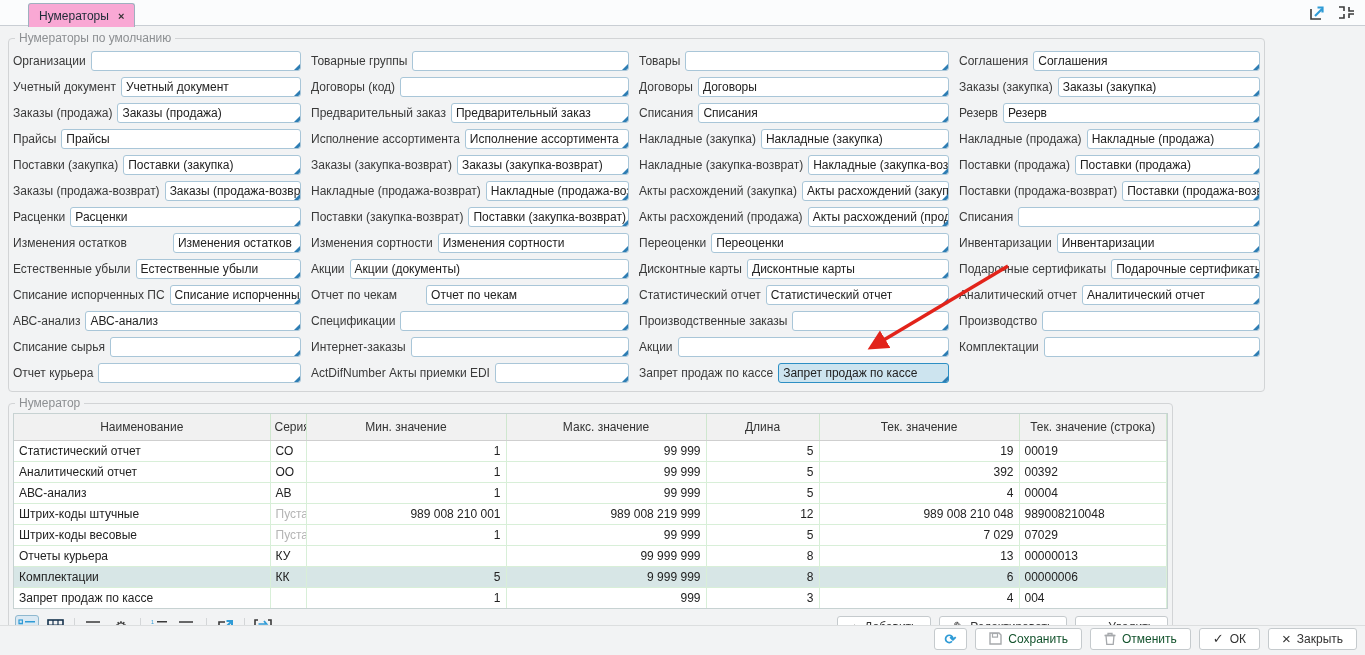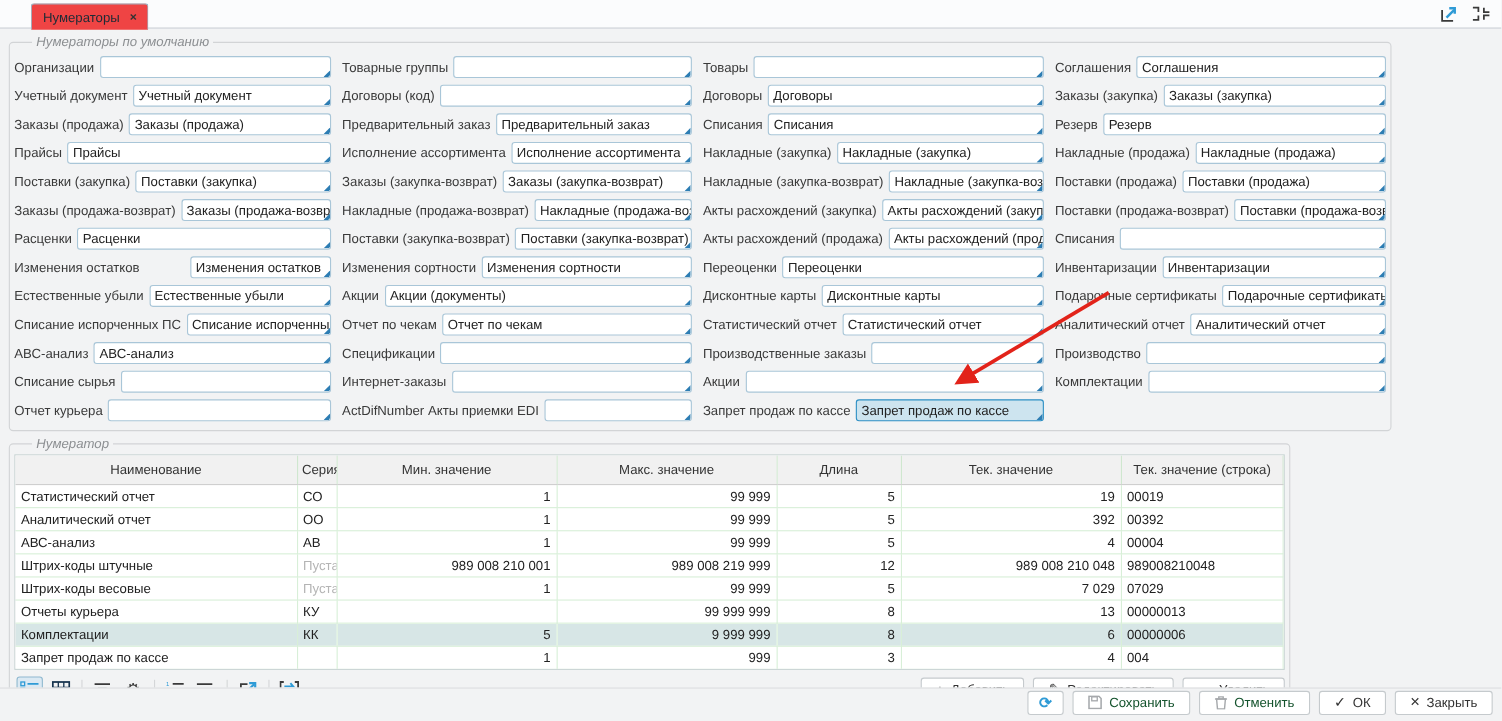--- a/index.html
+++ b/index.html
@@ -12,34 +12,34 @@
     position: relative;
     overflow: hidden;
   }
   
   .tabbar {
     height: 26px; background: #fbfcfd;
     border-bottom: 1px solid #c9ced4; position: relative;
   }
   .tab {
     position: absolute; left: 28px; top: 3px; height: 24px;
-    padding: 0 10px; background: #ef4444;
+    padding: 0 10px; background: #f9a8d4;
     border: 1px solid #9fb0bf; border-bottom: none;
     border-radius: 3px 3px 0 0;
     display: flex; align-items: center; gap: 9px; color: #1d2b36;
   }
   .tab .close { font-size: 11px; font-weight: bold; color: #333; cursor: pointer; }
   .winicons { position: absolute; right: 10px; top: 4px; display: flex; gap: 12px; align-items: center; }
   
   .content { padding: 5px 8px 0 8px; }
   fieldset {
     border: 1px solid #d2d4d6; border-radius: 4px;
     padding: 3px 4px 5px 4px; background: transparent;
   }
-  legend { color: #8c8f92; padding: 0 4px; margin-left: 16px; font-size: 12px; font-style: italic; }
+  legend { color: #8c8f92; padding: 0 4px; margin-left: 2px; font-size: 12px; }
   fieldset.defaults { width: 1237px; }
   
   .fields {
     display: grid;
     grid-template-columns: 288px 318px 310px 301px;
     column-gap: 10px;
     grid-auto-rows: 26px;
     align-items: center;
   }
   .cell { display: flex; align-items: center; min-width: 0; }
@@ -274,21 +274,21 @@
           <span class="inp">Дисконтные карты</span>
         </div>
         <div class="cell" style="grid-area: 9 / 4;">
           <span class="lbl">Подарочные сертификаты</span>
           <span class="inp">Подарочные сертификаты</span>
         </div>
         <div class="cell" style="grid-area: 10 / 1;">
           <span class="lbl">Списание испорченных ПС</span>
           <span class="inp">Списание испорченных ПС</span>
         </div>
-        <div class="cell" style="grid-area: 10 / 2;">
+        <div class="cell" style="grid-area: 10 / 2; gap: 24px;">
           <span class="lbl">Отчет по чекам</span>
           <span class="inp">Отчет по чекам</span>
         </div>
         <div class="cell" style="grid-area: 10 / 3;">
           <span class="lbl">Статистический отчет</span>
           <span class="inp">Статистический отчет</span>
         </div>
         <div class="cell" style="grid-area: 10 / 4;">
           <span class="lbl">Аналитический отчет</span>
           <span class="inp">Аналитический отчет</span>

